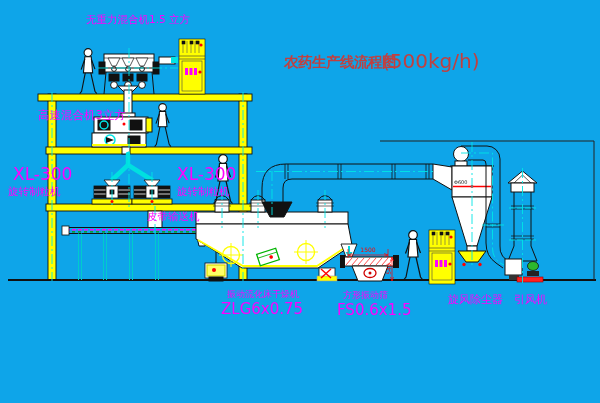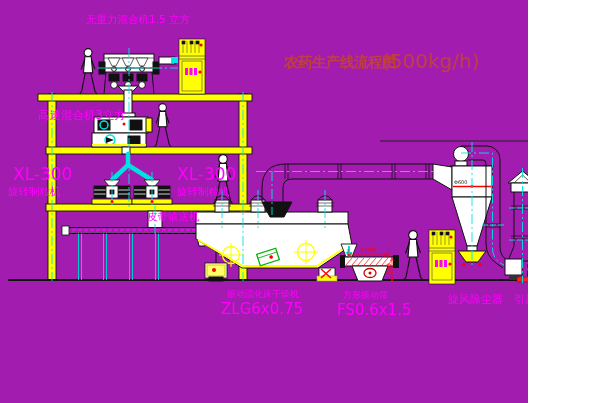--- a/index.html
+++ b/index.html
@@ -1,16 +1,16 @@
 <!DOCTYPE html>
 <html><head>
 <meta charset="utf-8">
 <style>
   html,body{margin:0;padding:0;background:#fff;}
-  #stage{position:relative;width:528px;height:403px;background:#a21caf;overflow:hidden;
+  #stage{position:relative;width:600px;height:403px;background:#0ea5e9;overflow:hidden;
          font-family:"DejaVu Sans",sans-serif;}
   svg{position:absolute;left:0;top:0;}
   text{font-family:"DejaVu Sans","Liberation Sans",sans-serif;}
   .mag{fill:#ff00ff;}
   .red{fill:#ff0000;}
   .ttl{fill:#c04040;}
 </style>
 </head>
 <body>
 

